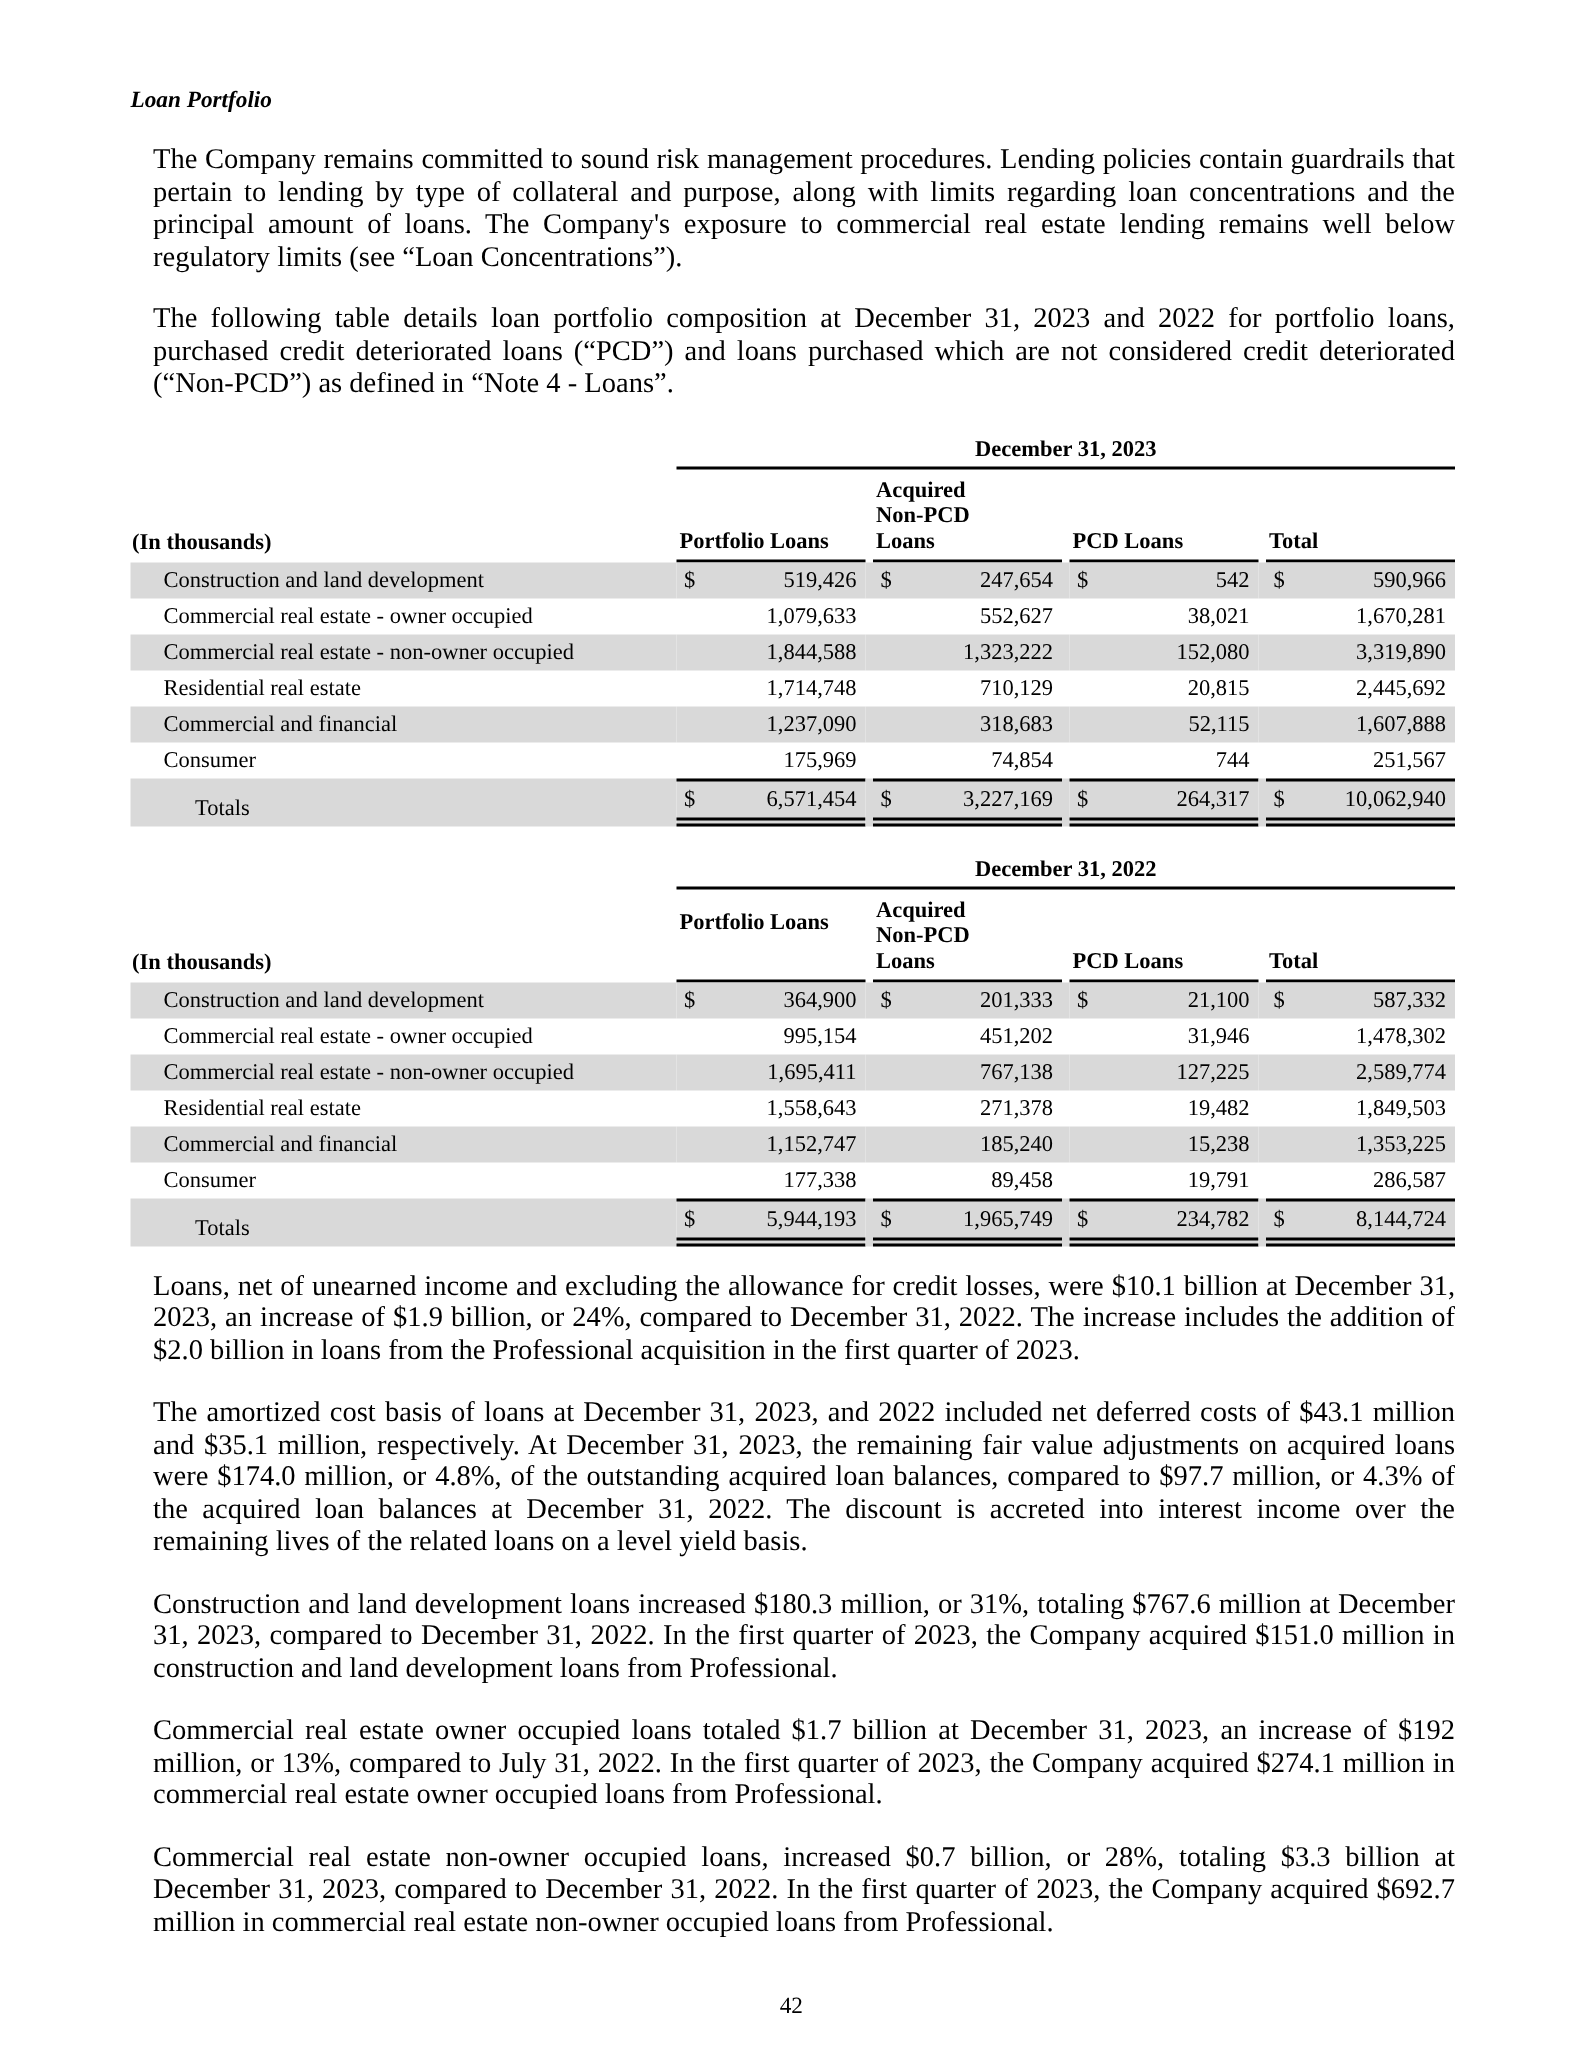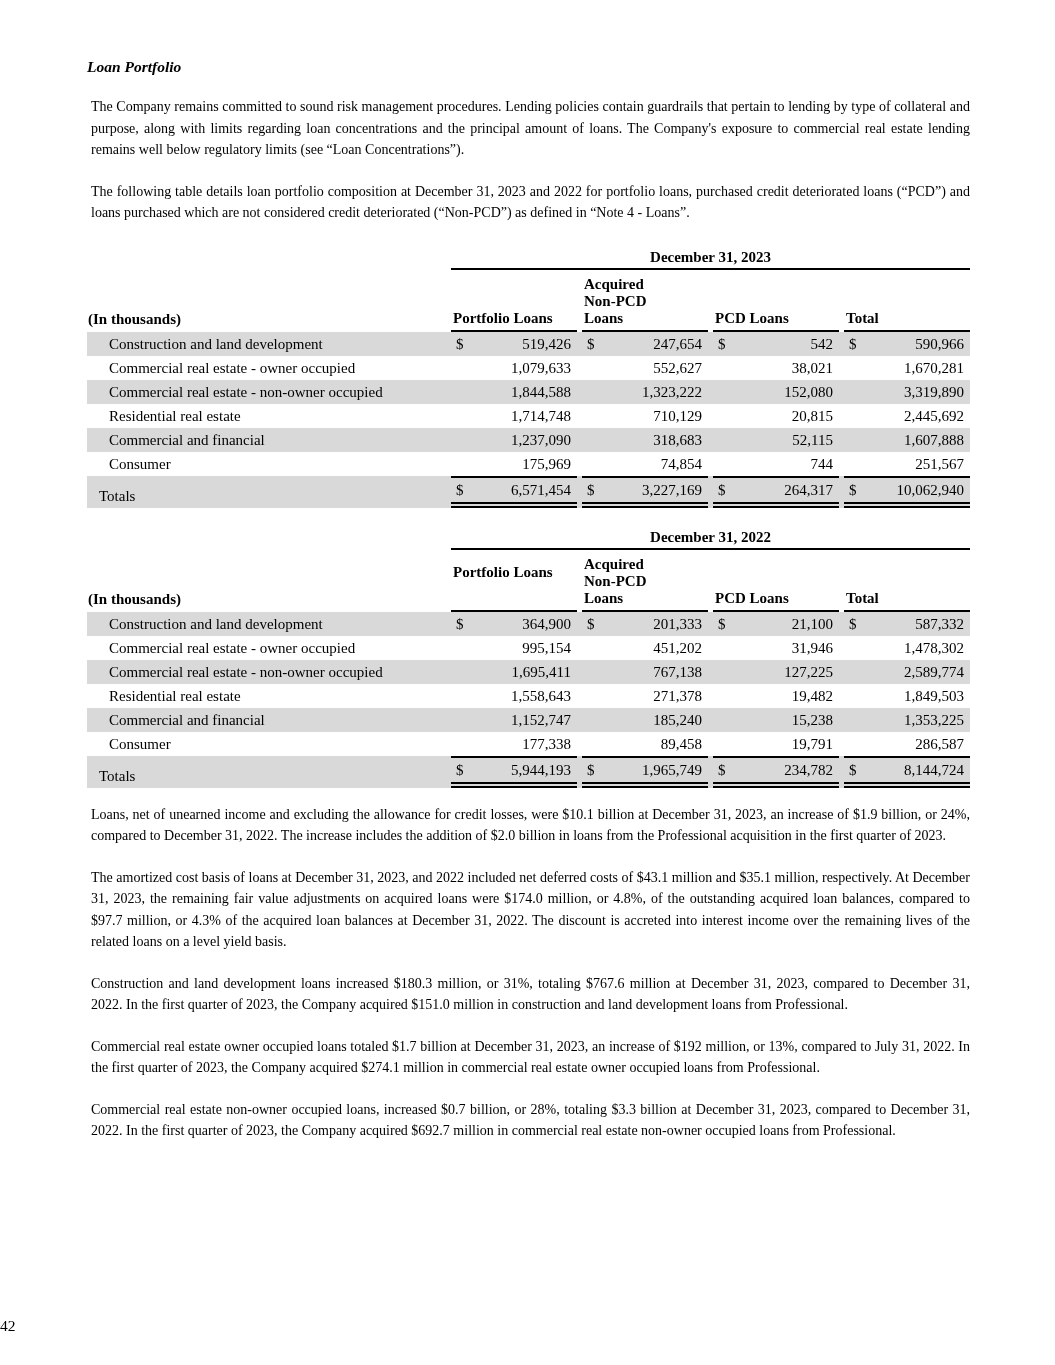--- a/index.html
+++ b/index.html
@@ -16,24 +16,24 @@
     padding: 58px 85px 0 87px;
     box-sizing: border-box;
   }
   .title {
     font-size: 15.5px;
     font-weight: bold;
     font-style: italic;
     margin: 0 0 20px 0;
   }
   p.body {
-    font-size: 14px;
+    font-size: 19px;
     line-height: 21.5px;
     text-align: justify;
-    margin: 0 0 20px 4px;
+    margin: 0 0 20px 15px;
   }
   
   table.fin-table {
     border-collapse: separate;
     border-spacing: 0;
     table-layout: fixed;
     width: 100%;
     font-size: 15px;
     margin: 2px 0 16px 0;
   }
@@ -59,33 +59,34 @@
   .r-cols td.ithead {
     font-weight: bold;
     vertical-align: bottom;
     padding: 0 0 4px 1px;
   }
   .chead-text { display: inline-block; max-width: 90px; }
   .c0 .chead-text, .c2 .chead-text, .c3 .chead-text { white-space: nowrap; max-width: none; }
   table.t2 td.c0 { vertical-align: middle; padding-bottom: 20px; }
   .r-data td { padding-top: 3px; padding-bottom: 3px; line-height: 18px; }
   .r-data td.lbl { padding-left: 22px; }
-  .r-data td.tot-lbl { padding-left: 12px; }
+  .r-data td.tot-lbl { padding-left: 43px; }
   .shaded td.lbl, .shaded td.grp, .shaded td.gap { background: var(--shade, #d9d9d9); }
   td.num { padding-left: 5px; padding-right: 6px; }
   td.num .cur { float: left; }
   td.num .val { float: right; }
   .r-total td.grp {
     border-top: 2px solid #000;
     border-bottom: 6px double #000;
   }
   .page-number {
     position: absolute;
     left: 0; right: 0;
-    bottom: 30px;
+    bottom: 18px;
+    text-align: center;
     font-size: 15.5px;
   }
 </style>
 </head>
 <body>
 
 <div class="page">
   <h1 class="title">Loan Portfolio</h1>
 
   <p class="body">The Company remains committed to sound risk management procedures. Lending policies contain guardrails that pertain to lending by type of collateral and purpose, along with limits regarding loan concentrations and the principal amount of loans. The Company's exposure to commercial real estate lending remains well below regulatory limits (see “Loan Concentrations”).</p>

